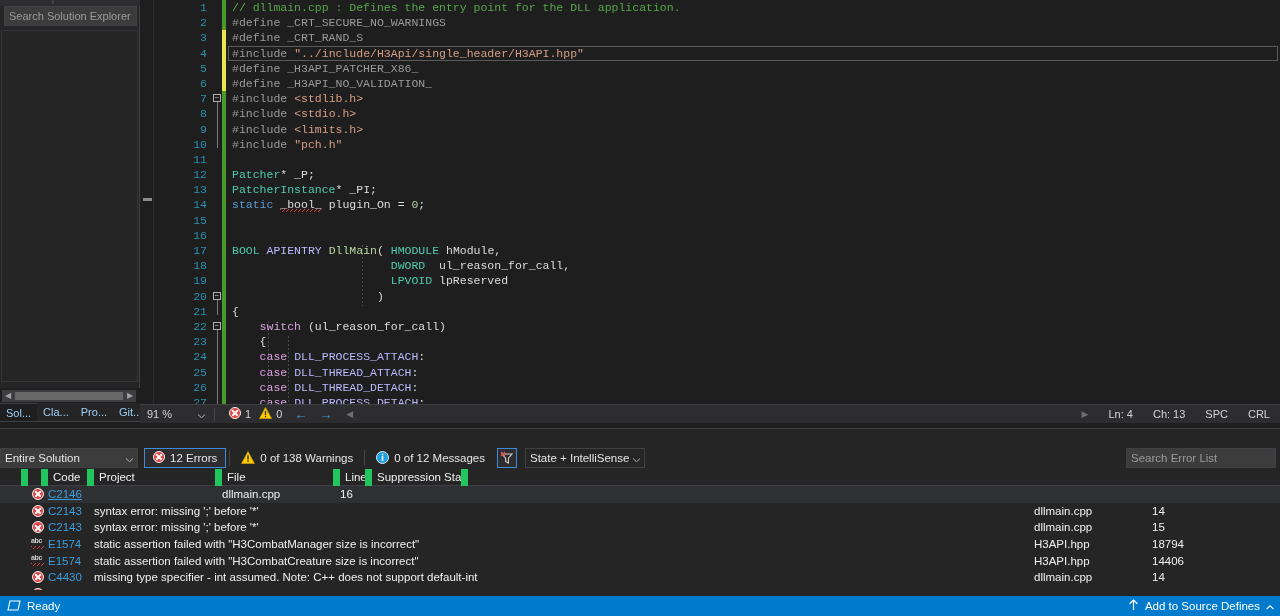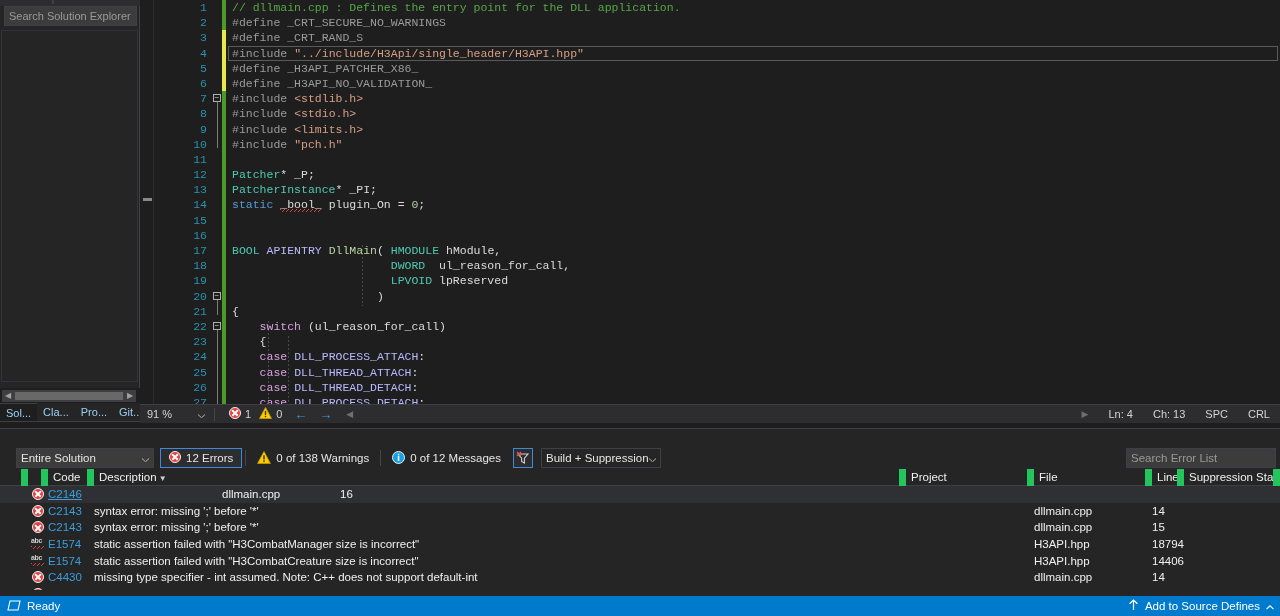--- a/index.html
+++ b/index.html
@@ -169,21 +169,21 @@
     background-image: radial-gradient(#4b4b4f 0.8px, transparent 0.9px);
     background-size: 3px 3px;
   }
   .el-title-btn { width: 16px; height: 15px; display: flex; align-items: center; justify-content: center; color: #d0d0d0; }
 
   #el-toolbar {
     position: absolute; left: 0; top: 18px; width: 1280px; height: 22px;
     display: flex; align-items: center; gap: 0;
   }
   #scope-combo {
-    margin-left: 16px; width: 138px; height: 20px; background: #3c3c3c;
+    margin-left: 0; width: 138px; height: 20px; background: #3c3c3c;
     border: 1px solid #3f3f46; display: flex; align-items: center;
     justify-content: space-between; padding: 0 4px; font-size: 11.5px; color: #e6e6e6;
   }
   .tb-toggle {
     height: 20px; display: flex; align-items: center; gap: 5px;
     padding: 0 8px; font-size: 11.5px; color: #e6e6e6;
   }
   .tb-toggle.on { border: 1px solid #3f8ad8; background: #2d2d30; }
   .tb-sep { width: 1px; height: 16px; background: #464649; margin: 0 3px; }
   #filter-btn {
@@ -455,39 +455,38 @@
       </div>
 
       <div id="filter-btn">
         <svg width="14" height="14" viewBox="0 0 14 14">
           <path d="M2 3 L12 3 L8.4 7.2 L8.4 12 L5.6 10.4 L5.6 7.2 Z" fill="none" stroke="#cfcfcf" stroke-width="1.1"></path>
           <path d="M1 1 L5 5 M5 1 L1 5" stroke="#e05050" stroke-width="1.3"></path>
         </svg>
       </div>
 
       <div id="build-combo">
-        <span>Build + Suppression</span>
+        <span>State + IntelliSense</span>
         <span>
           <svg width="7" height="4" viewBox="0 0 7 4">
               <path d="M0 0.5 L3.5 3.8 L7 0.5" fill="none" stroke="#b8b8b8" stroke-width="1"></path>
             </svg>
         </span>
       </div>
     </div>
 
     <div id="el-search">
       <input type="text" placeholder="Search Error List" style="">
 
     </div>
 
     <div id="el-header" style="top:40px">
         <div style="width: 28px;"><span></span></div>
         <div style="width: 20px;"><span></span></div>
         <div style="width: 46px;"><span>Code</span></div>
-        <div style="width: 812px;"><span>Description</span><span style="font-size: 8px; color: rgb(207, 207, 207);"> ▼</span></div>
         <div style="width: 128px;"><span>Project</span></div>
         <div style="width: 118px;"><span>File</span></div>
         <div style="width: 32px;"><span>Line</span></div>
         <div style="width: 96px;"><span>Suppression State</span></div>
       </div>
     <div id="el-rows">
         <div class="el-row selected">
           <div class="c-gut"></div>
           <div class="c-icon">
             <span class="err-circle"></span>

